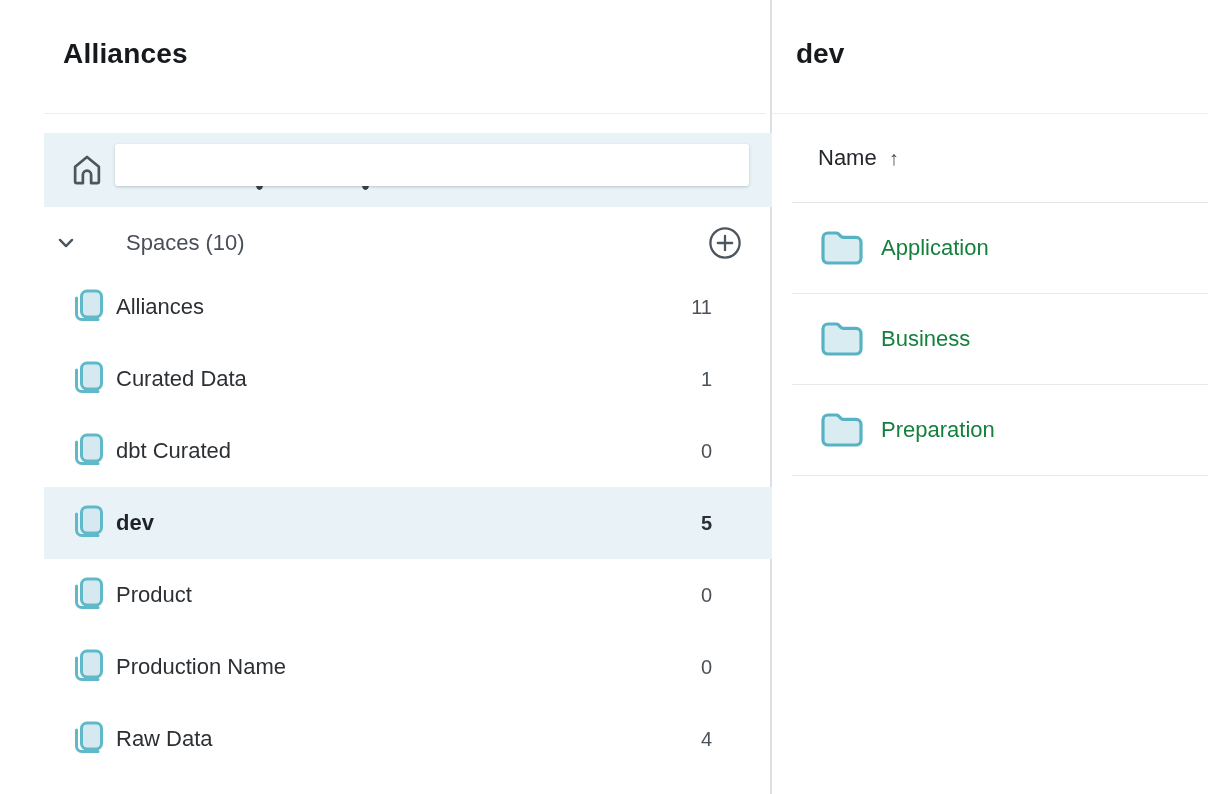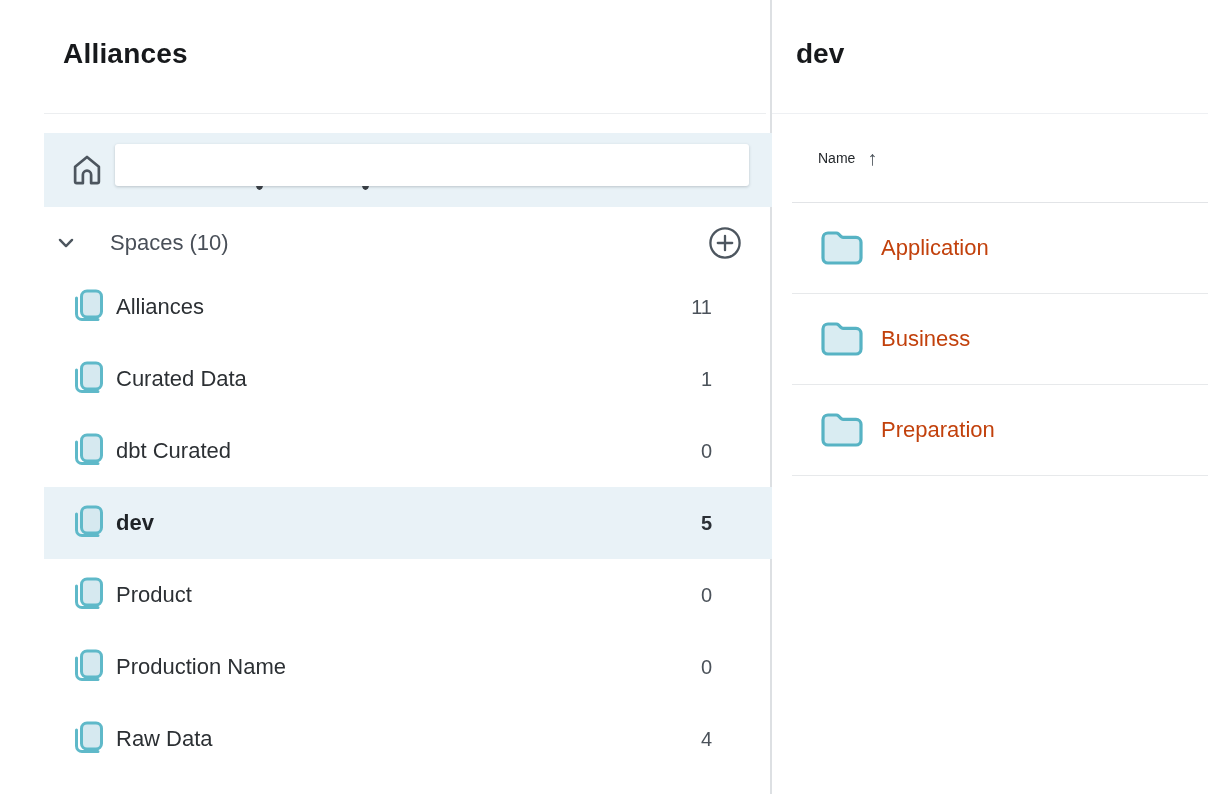--- a/index.html
+++ b/index.html
@@ -12,46 +12,46 @@
   .pl-title { padding:36px 0 0 63px; font-size:28px; line-height:36px; font-weight:bold; color:#17191c; letter-spacing:.2px; }
   .pl-divider { height:1px; background:#eceef0; margin:41px 4px 0 44px; }
 
   .home-row { position:relative; margin:19px 0 0 44px; width:728px; height:74px;
               background:#e9f2f7; display:flex; align-items:center; }
   .home-icon { margin-left:24px; display:flex; z-index:0; }
   .redact-dot { position:absolute; width:7px; height:10px; border-radius:50%; background:#373c42; top:47px; z-index:1; }
   .redact-box { position:absolute; left:71px; top:11px; width:634px; height:42px; background:#ffffff;
                 border-radius:3px; box-shadow:0 1px 3px rgba(70,80,90,.28); z-index:2; }
 
-  .spaces-header { margin:8px 0 0 44px; width:728px; height:56px; display:flex; align-items:center; }
+  .spaces-header { margin:8px 0 0 44px; width:728px; height:56px; display:flex; align-items:center;gap:16px; }
   .chev-btn { margin-left:11px; width:22px; height:22px; display:flex; align-items:center; justify-content:center; cursor:pointer; }
   .spaces-label { margin-left:33px; font-size:22px; color:#494f58; }
   .plus-btn { margin-left:auto; margin-right:30px; width:34px; height:34px; display:flex; cursor:pointer; }
 
   .space-list { margin-left:44px; width:728px; }
   .space-row { height:72px; display:flex; align-items:center; cursor:pointer; }
   .space-row.selected { background:#e9f2f7; }
   .space-icon { margin-left:26px; display:flex; flex:none; }
   .space-name { margin-left:10px; font-size:22px; color:#2c3034; }
   .space-row.selected .space-name { font-weight:bold; color:#1f2327; }
   .space-count { margin-left:auto; margin-right:60px; font-size:20px; color:#4b525a; }
   .space-row.selected .space-count { font-weight:bold; color:#2b3036; }
 
   
   .panel-right { flex:1; height:794px; display:flex; flex-direction:column; }
   .pr-title { padding:36px 0 0 24px; font-size:28px; line-height:36px; font-weight:bold; color:#17191c; }
   .pr-divider { height:1px; background:#eef0f3; margin-top:41px; }
   .tbl-header { height:88px; display:flex; align-items:center; padding-left:46px; }
-  .tbl-header-label { font-size:14px; color:#24282c;text-align:center; }
+  .tbl-header-label { font-size:22px; color:#24282c;text-align:center; }
   .sort-arrow { font-size:20px; color:#4b525a; margin-left:12px; }
   .folder-list { margin-left:20px; border-top:1px solid #e2e4e7; }
   .folder-row { height:91px; display:flex; align-items:center; padding-left:29px;
                 border-bottom:1px solid #e7e9eb; cursor:pointer; }
   .folder-icon { display:flex; flex:none; }
-  .folder-name { margin-left:18px; font-size:22px; color:#c2410c; }
+  .folder-name { margin-left:18px; font-size:22px; color:#15803d; }
 </style>
 </head>
 <body>
 
 <div class="layout">
 
   <div class="panel-left">
     <div class="pl-title">Alliances</div>
     <div class="pl-divider"></div>
 

